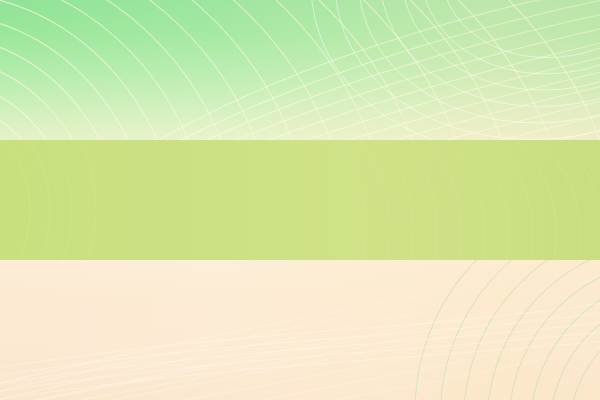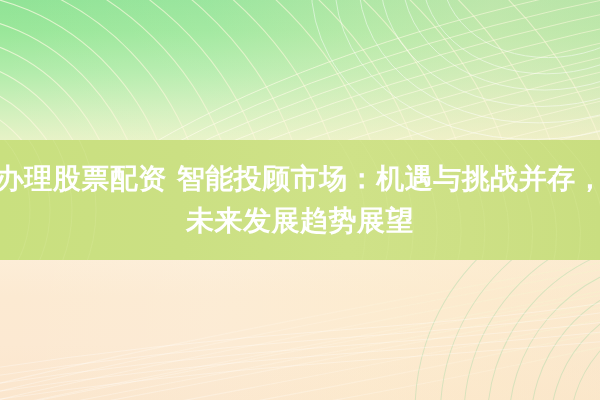--- a/index.html
+++ b/index.html
@@ -258,18 +258,14 @@
           <path d="M 462,-10 Q 524,50 504,130"></path>
           <path d="M 484,-10 Q 548,50 528,130"></path>
           <path d="M 506,-10 Q 572,50 552,130"></path>
           <path d="M 528,-10 Q 596,50 576,130"></path>
           <path d="M 550,-10 Q 620,50 600,130"></path>
         </g>
       </svg>
     </div>
   </div>
 
-  <div class="headline">
-    <div class="headline-line">办理股票配资 智能投顾市场：机遇与挑战并存，</div>
-    <div class="headline-line">未来发展趋势展望</div>
-  </div>
 
 </div>
 
 </body></html>

